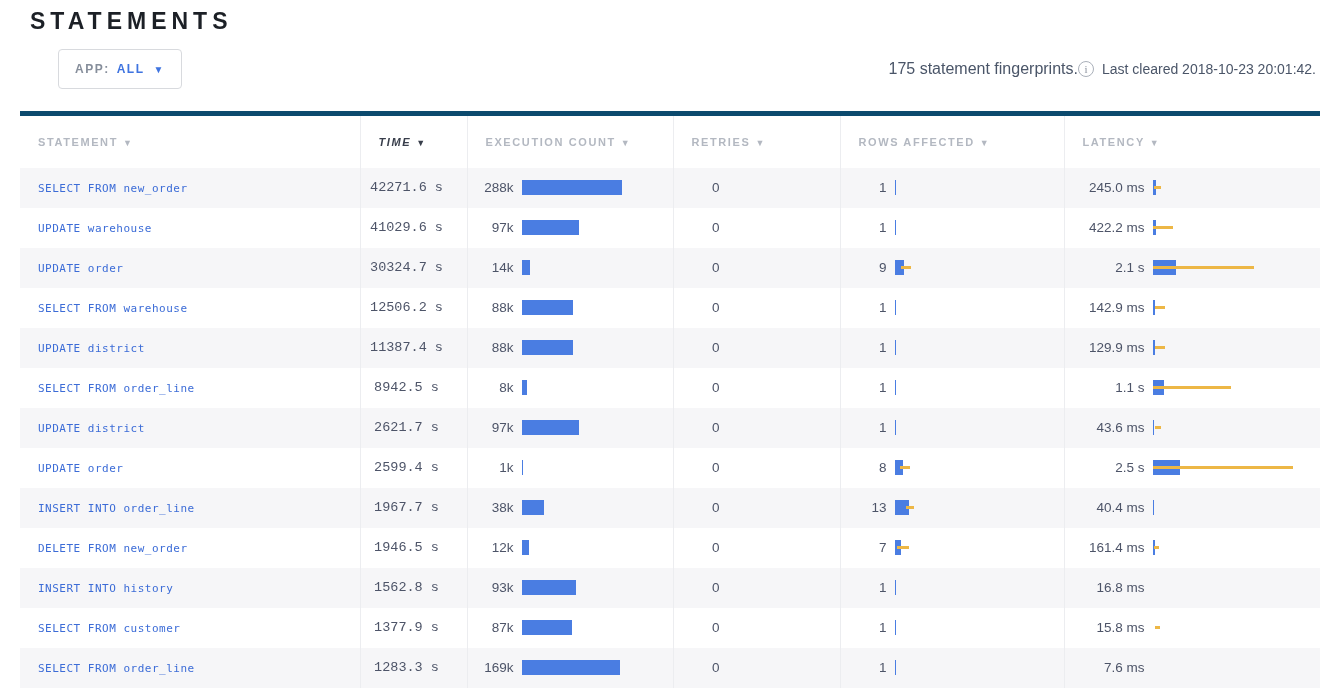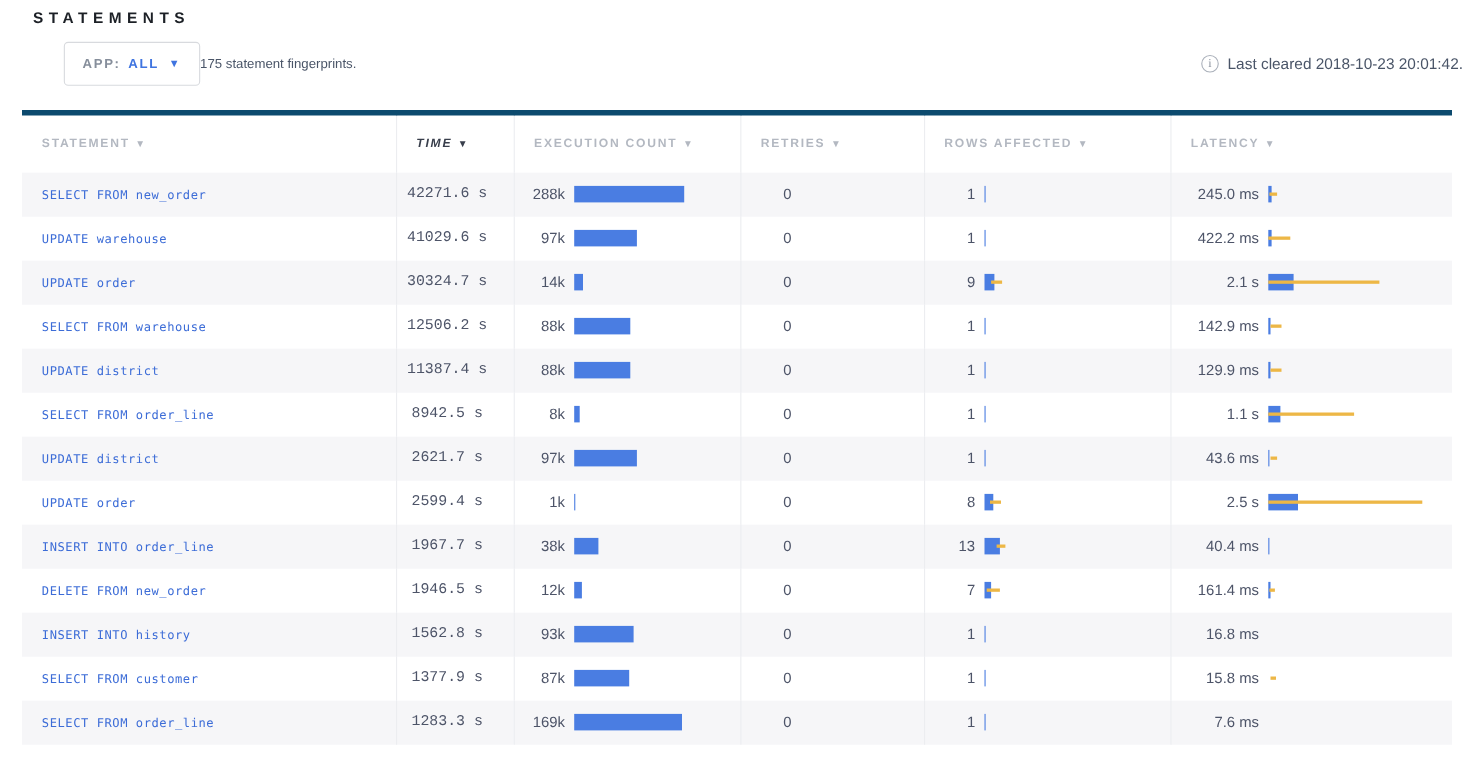--- a/index.html
+++ b/index.html
@@ -5,41 +5,41 @@
   * { box-sizing: border-box; }
   html,body { margin:0; padding:0; }
   body {
     width:1336px; height:692px; overflow:hidden;
     background:#ffffff;
     font-family:"Liberation Sans", sans-serif;
     -webkit-font-smoothing:antialiased;
   }
   .page-title {
     margin:8px 0 0 30px;
-    font-size:14px; font-weight:700;
+    font-size:23px; font-weight:700;
     letter-spacing:5px;
     color:#1c2026;
   }
   .toolbar {
     display:flex; align-items:center;
-    margin:14px 6px 0 20px; height:40px;padding-left:38px;
+    margin:14px 20px 0 20px; height:40px;padding-left:38px;
   }
   .app-filter {
     height:40px; padding:0 16px;
     border:1px solid #d8dade; border-radius:4px;
     display:flex; align-items:center; gap:7px;
     font-size:12px; font-weight:700; letter-spacing:1.5px;
     cursor:pointer; background:#fff; flex:none;
   }
   .app-filter .lbl { color:#868e9b; }
   .app-filter .val { color:#3f74e0; }
   .app-filter .caret { color:#3f74e0; font-size:10px; margin-left:2px; }
   .summary {
-    flex:1; text-align:left;
-    font-size:12px; color:#4a5568;
+    flex:1; text-align:right;
+    font-size:16px; color:#4a5568;
   }
   .last-cleared {
     display:flex; align-items:center; gap:8px; flex:none;
     font-size:14px; color:#4a5568;
   }
   .info-icon {
     width:16px; height:16px; border-radius:50%;
     border:1px solid #aab0ba; color:#8b929e;
     display:flex; align-items:center; justify-content:center;
     font-size:11px; font-family:"Liberation Serif", serif;

